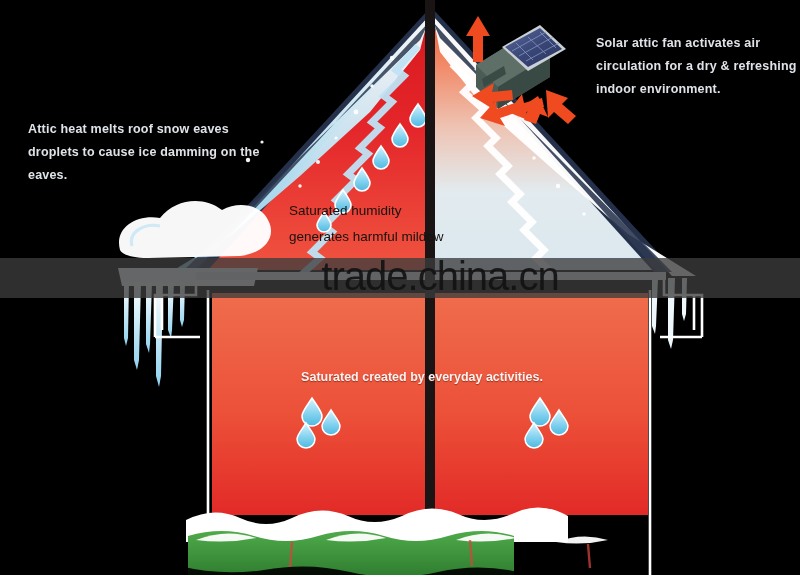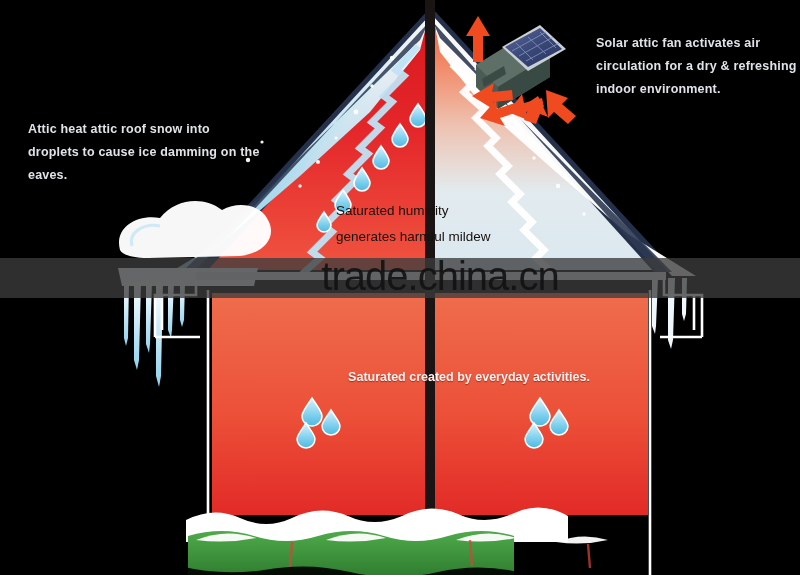--- a/index.html
+++ b/index.html
@@ -21,21 +21,20 @@
   }
   #callout-left{left:28px;  top:118px; width:232px;}
   #callout-right{left:596px;top:32px;  width:222px;}
 
   
   .scene-label{
     position:absolute;
     font-size:13.5px;
     line-height:1.95;
     white-space:pre-line;
-    margin-left:47px;
   }
   #label-attic{left:289px;top:198px;width:165px;color:#17120f;}
   #label-moisture{left:222px;top:365px;width:400px;text-align:center;
                   color:#fdf2ef;font-size:12.5px;font-weight:bold;
                   text-shadow:0 1px 1px rgba(90,20,10,.55);}
 
   
   #wm-band{position:absolute;left:0;top:258px;width:800px;height:40px;
            background:rgba(60,60,60,.78);}
   #wm-text{position:absolute;left:0;top:254px;width:800px;text-align:center;
@@ -243,21 +242,21 @@
     </g>
     <g stroke="#d2453a" stroke-width="2.4" opacity=".75">
       <path d="M292 542 L290 568"></path>
         <path d="M470 540 L472 566"></path>
       <path d="M588 544 L590 568"></path>
     </g>
     <path d="M180 566 q40 10 84 4 q44-8 86 2 q44 10 88 0 q44-10 88 2
              q40 10 78 2 l0 12 l-424 0 Z" fill="#000000" opacity="0.9"></path>
   </svg>
 
-  <div class="callout" id="callout-left">Attic heat attic roof snow into droplets to cause ice damming on the eaves.</div>
+  <div class="callout" id="callout-left">Attic heat melts roof snow eaves droplets to cause ice damming on the eaves.</div>
 
   <div class="callout" id="callout-right">Solar attic fan activates air circulation for a dry &amp; refreshing indoor environment.</div>
 
   <div class="scene-label" id="label-attic">Saturated humidity generates harmful mildew</div>
 
   <div class="scene-label" id="label-moisture">Saturated created by everyday activities.</div>
 
   <div id="wm-band"></div>
   <div id="wm-text">trade.china.cn</div>
 

